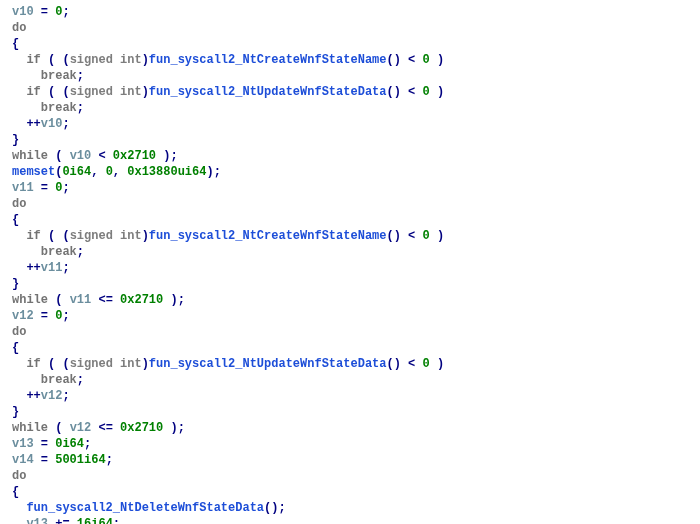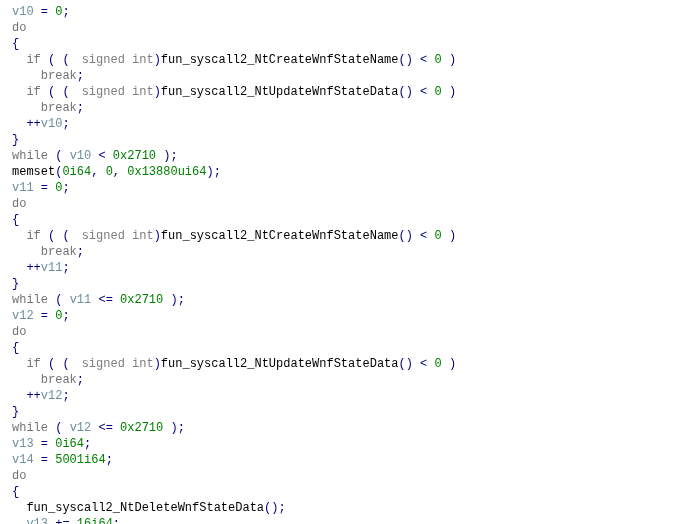--- a/index.html
+++ b/index.html
@@ -9,24 +9,25 @@
       font-size: 12px;
       line-height: 16px;
       background: #ffffff;
       color: #000080;
     }
     .code-container {
       white-space: pre;
     }
     .line {
       display: block;
+      font-weight: bold;
     }
     .keyword { color: #737373; }
     .variable { color: #6b8e9e; }
-    .function { color: #000000; }
-    .cast { color: #7d7d7d; margin-left: 12px; }
+    .function { color: #1d4ed8; }
+    .cast { color: #7d7d7d; }
     .number { color: #008000; }
     .text { color: #000080; }
   </style>
 </head>
 <body>
 
 <div class="code-container" id="code-root"><span class="line"><span class="variable">v10</span><span class="text"> = </span><span class="number">0</span><span class="text">;</span></span><span class="line"><span class="keyword">do</span></span><span class="line"><span class="text">{</span></span><span class="line">  <span class="keyword">if</span><span class="text"> ( (</span><span class="cast">signed int</span><span class="text">)</span><span class="function">fun_syscall2_NtCreateWnfStateName</span><span class="text">() &lt; </span><span class="number">0</span><span class="text"> )</span></span><span class="line">    <span class="keyword">break</span><span class="text">;</span></span><span class="line">  <span class="keyword">if</span><span class="text"> ( (</span><span class="cast">signed int</span><span class="text">)</span><span class="function">fun_syscall2_NtUpdateWnfStateData</span><span class="text">() &lt; </span><span class="number">0</span><span class="text"> )</span></span><span class="line">    <span class="keyword">break</span><span class="text">;</span></span><span class="line">  <span class="text">++</span><span class="variable">v10</span><span class="text">;</span></span><span class="line"><span class="text">}</span></span><span class="line"><span class="keyword">while</span><span class="text"> ( </span><span class="variable">v10</span><span class="text"> &lt; </span><span class="number">0x2710</span><span class="text"> );</span></span><span class="line"><span class="function">memset</span><span class="text">(</span><span class="number">0i64</span><span class="text">, </span><span class="number">0</span><span class="text">, </span><span class="number">0x13880ui64</span><span class="text">);</span></span><span class="line"><span class="variable">v11</span><span class="text"> = </span><span class="number">0</span><span class="text">;</span></span><span class="line"><span class="keyword">do</span></span><span class="line"><span class="text">{</span></span><span class="line">  <span class="keyword">if</span><span class="text"> ( (</span><span class="cast">signed int</span><span class="text">)</span><span class="function">fun_syscall2_NtCreateWnfStateName</span><span class="text">() &lt; </span><span class="number">0</span><span class="text"> )</span></span><span class="line">    <span class="keyword">break</span><span class="text">;</span></span><span class="line">  <span class="text">++</span><span class="variable">v11</span><span class="text">;</span></span><span class="line"><span class="text">}</span></span><span class="line"><span class="keyword">while</span><span class="text"> ( </span><span class="variable">v11</span><span class="text"> &lt;= </span><span class="number">0x2710</span><span class="text"> );</span></span><span class="line"><span class="variable">v12</span><span class="text"> = </span><span class="number">0</span><span class="text">;</span></span><span class="line"><span class="keyword">do</span></span><span class="line"><span class="text">{</span></span><span class="line">  <span class="keyword">if</span><span class="text"> ( (</span><span class="cast">signed int</span><span class="text">)</span><span class="function">fun_syscall2_NtUpdateWnfStateData</span><span class="text">() &lt; </span><span class="number">0</span><span class="text"> )</span></span><span class="line">    <span class="keyword">break</span><span class="text">;</span></span><span class="line">  <span class="text">++</span><span class="variable">v12</span><span class="text">;</span></span><span class="line"><span class="text">}</span></span><span class="line"><span class="keyword">while</span><span class="text"> ( </span><span class="variable">v12</span><span class="text"> &lt;= </span><span class="number">0x2710</span><span class="text"> );</span></span><span class="line"><span class="variable">v13</span><span class="text"> = </span><span class="number">0i64</span><span class="text">;</span></span><span class="line"><span class="variable">v14</span><span class="text"> = </span><span class="number">5001i64</span><span class="text">;</span></span><span class="line"><span class="keyword">do</span></span><span class="line"><span class="text">{</span></span><span class="line">  <span class="function">fun_syscall2_NtDeleteWnfStateData</span><span class="text">();</span></span><span class="line">  <span class="variable">v13</span><span class="text"> += </span><span class="number">16i64</span><span class="text">;</span></span></div>
 
 </body></html>

